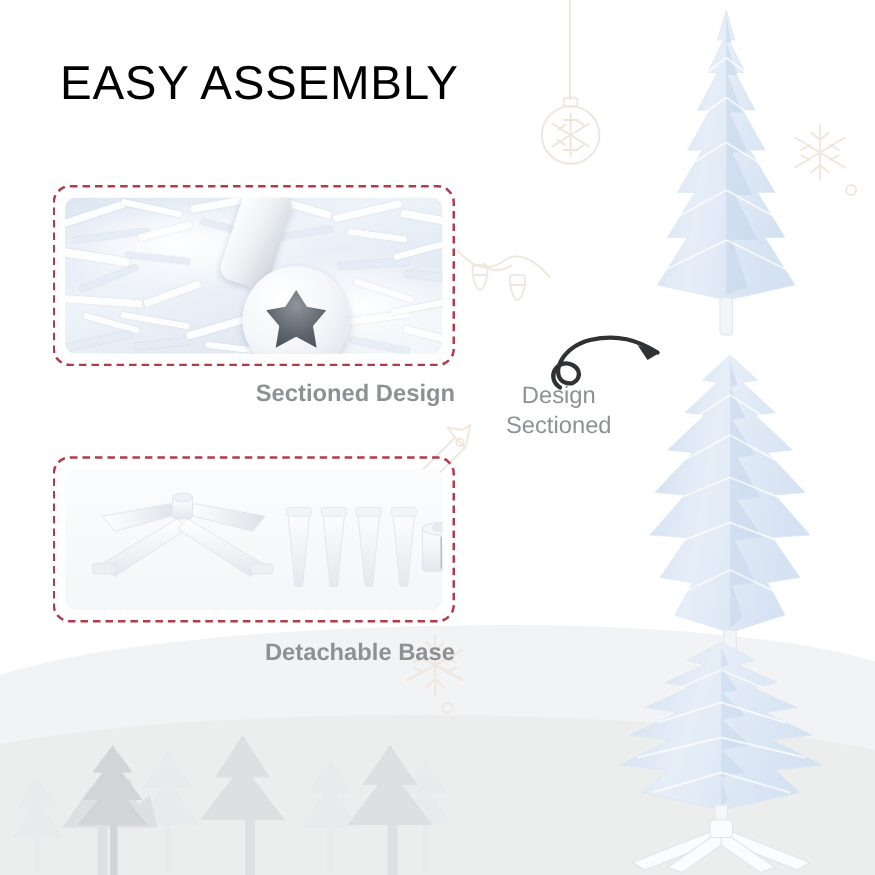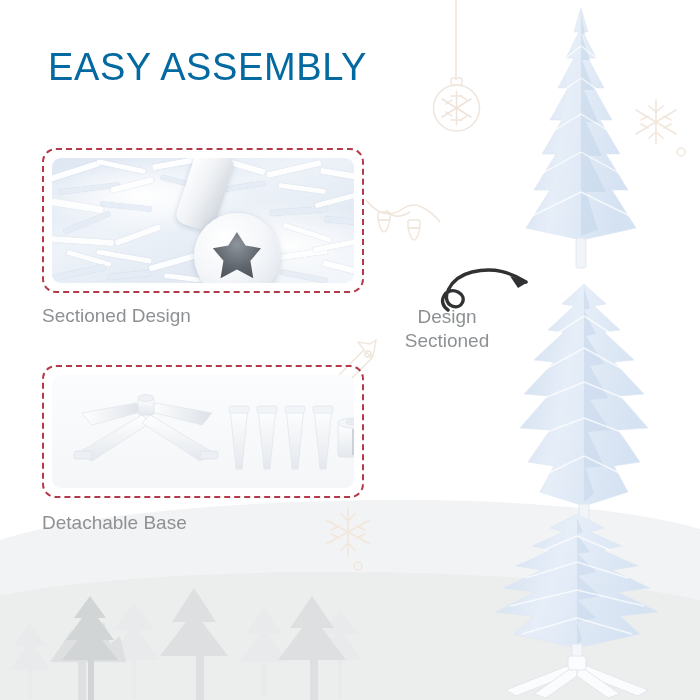--- a/index.html
+++ b/index.html
@@ -19,41 +19,41 @@
     background:#eceded;border-radius:55% 60% 0 0 / 58px 66px 0 0;}
 
   
   .forest{position:absolute;left:0;bottom:0;width:420px;height:190px;}
   .forest svg{display:block;}
 
   
   .title{
     position:absolute;left:48px;top:46px;
     font-size:38px;letter-spacing:.6px;font-weight:400;
-    color:#0369a1;white-space:nowrap;
+    color:#000000;white-space:nowrap;
   }
 
   
   .panel{
     position:absolute;
     border:2px dashed #b23a4a;
     border-radius:14px;
     box-sizing:border-box;
     background:transparent;
   }
   .panel .shot{
     position:absolute;left:8px;top:8px;right:8px;bottom:8px;
     border-radius:9px;overflow:hidden;
   }
   #panel1{left:42px;top:148px;width:322px;height:145px;}
   #panel2{left:42px;top:365px;width:322px;height:133px;}
 
   .caption{
     position:absolute;width:322px;left:42px;
-    text-align:left;color:#8e9194;font-size:19px;font-weight:400;
+    text-align:right;color:#8e9194;font-size:19px;font-weight:700;
   }
   #cap1{top:305px;}
   #cap2{top:512px;}
 
   
   .foliage{position:absolute;inset:0;
     background:
       radial-gradient(ellipse 60% 50% at 30% 30%, #ffffff 0%, rgba(255,255,255,0) 60%),
       radial-gradient(ellipse 55% 60% at 78% 70%, #ffffff 0%, rgba(255,255,255,0) 62%),
       linear-gradient(160deg,#dde6f2 0%,#eef3f9 40%,#e3eaf3 70%,#f3f6fa 100%);

